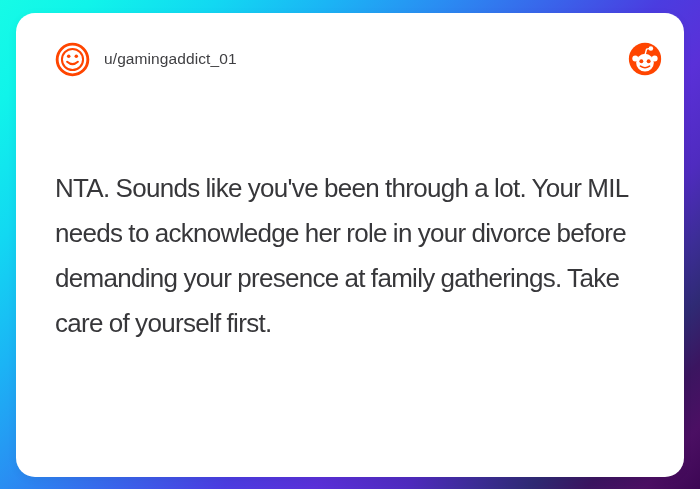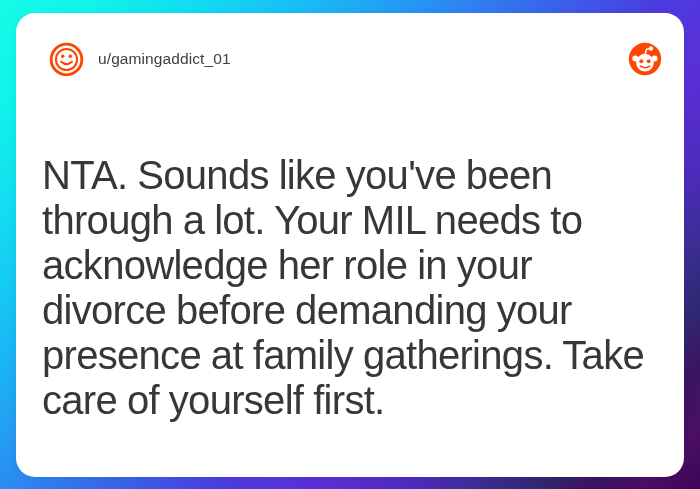--- a/index.html
+++ b/index.html
@@ -50,21 +50,21 @@
     box-sizing: border-box;
     background: #ffffff;
     border-radius: 19px;
     box-shadow: 0 2px 10px rgba(0,0,0,0.06);
     overflow: hidden;
   }
 
   
   #card-header {
     position: absolute;
-    left: 6px;
+    left: 12px;
     top: 0;
     right: 0;
     height: 92px;
     display: flex;
     align-items: center;
     padding: 0 22px 0 26px;
     box-sizing: border-box;
   }
 
   #avatar {
@@ -96,27 +96,27 @@
   
   #card-body {
     position: absolute;
     left: 26px;
     top: 140px;
     width: 616px;
   }
 
   #comment-text {
     font-family: "Liberation Sans", sans-serif;
-    font-size: 40px;
+    font-size: 26px;
     line-height: 45px;
     font-weight: 400;
     color: #37373a;
     letter-spacing: -0.7px;
     word-spacing: -0.5px;
-    margin: 0;
+    margin: 13px;
     white-space: pre-wrap;
   }
 </style>
 </head>
 <body>
 
 <div id="backdrop">
 
   <div id="card">
 

